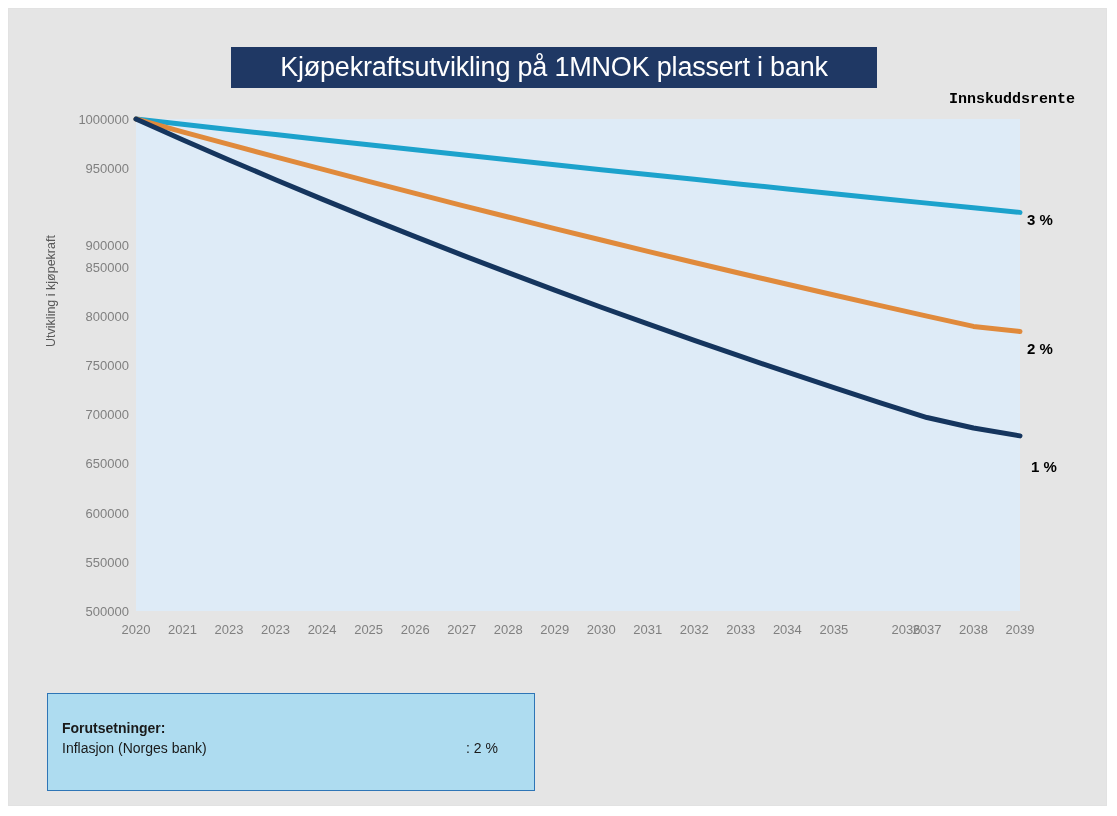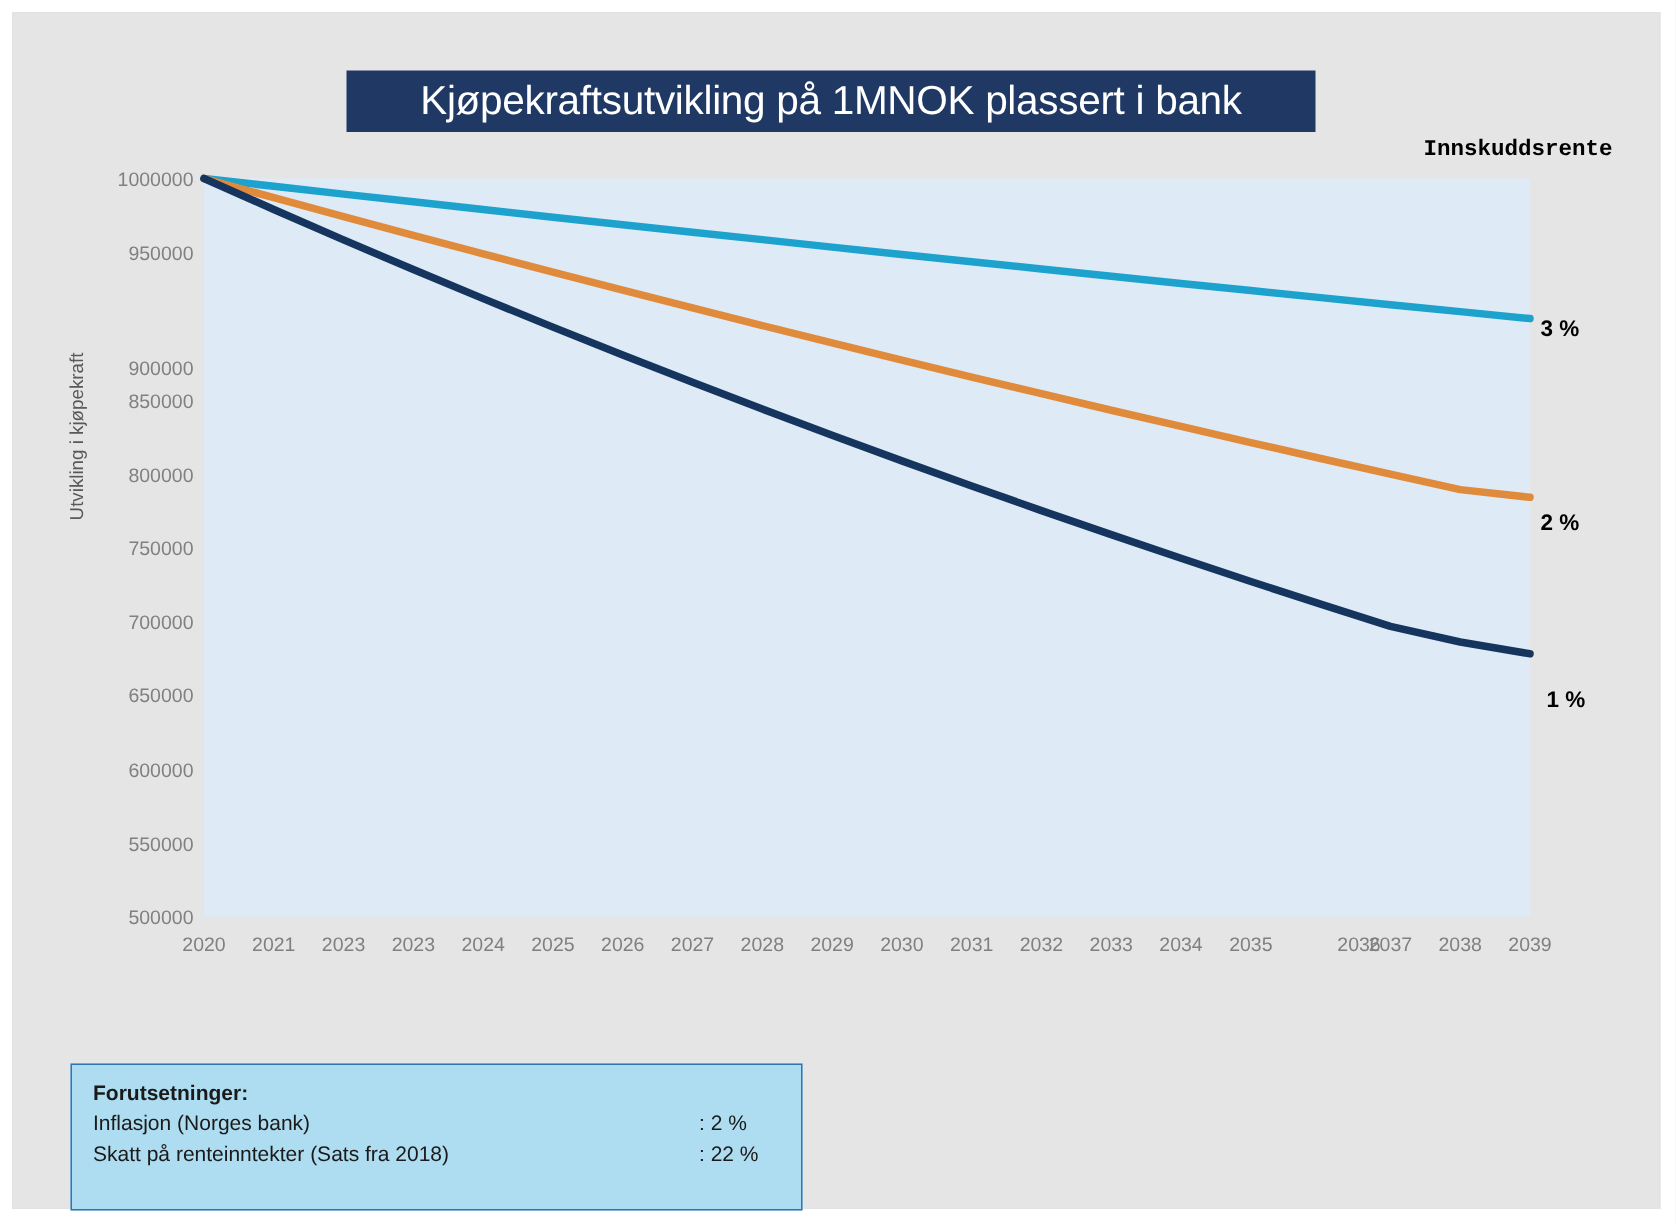--- a/index.html
+++ b/index.html
@@ -122,27 +122,27 @@
     position: absolute;
     font-size: 15px;
     font-weight: bold;
     color: #000000;
     white-space: nowrap;
   }
   
   #assumptions-box {
     position: absolute;
     left: 38px;
-    top: 700px;
+    top: 684px;
     width: 488px;
     height: 98px;
     background: #AEDCF0;
     border: 1px solid #2E75B6;
     box-sizing: border-box;
-    padding: 9px 14px 0 14px;
+    padding: 25px 14px 0 14px;
   }
   #assumptions-heading {
     font-size: 14px;
     font-weight: bold;
     color: #1a1a1a;
     line-height: 19px;
   }
   .assumption-row {
     position: relative;
     height: 21px;
@@ -225,20 +225,16 @@
       <div class="series-label" style="left: 1022px; top: 449px;">1 %</div>
     </div>
 
   <div id="assumptions-box">
     <div id="assumptions-heading">Forutsetninger:</div>
     <div id="assumptions-rows">
         <div class="assumption-row">
           <span class="assumption-name">Inflasjon (Norges bank)</span>
           <span class="assumption-value">: 2 %</span>
         </div>
-        <div class="assumption-row">
-          <span class="assumption-name">Skatt på renteinntekter (Sats fra 2018)</span>
-          <span class="assumption-value">: 22 %</span>
-        </div>
       </div>
   </div>
 
 </div>
 
 </body></html>

